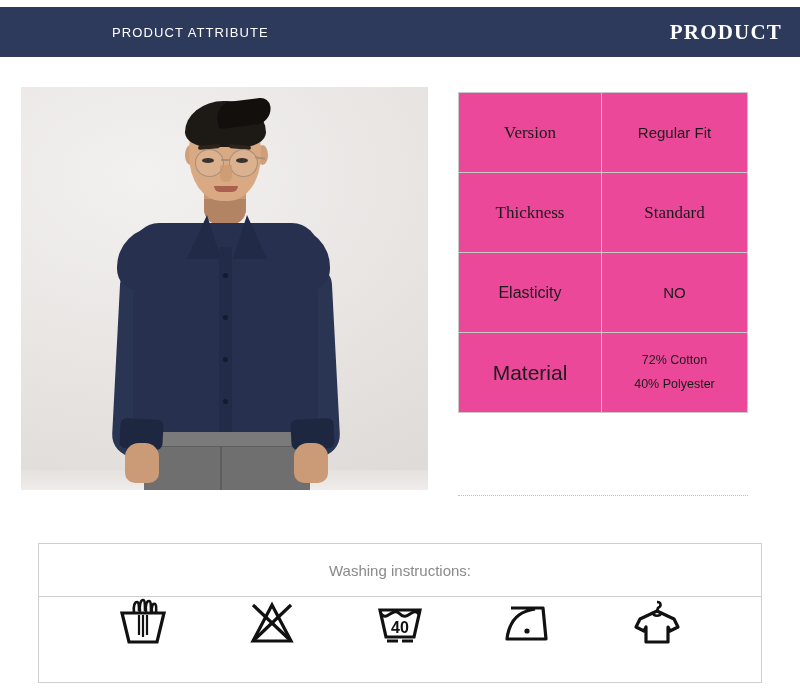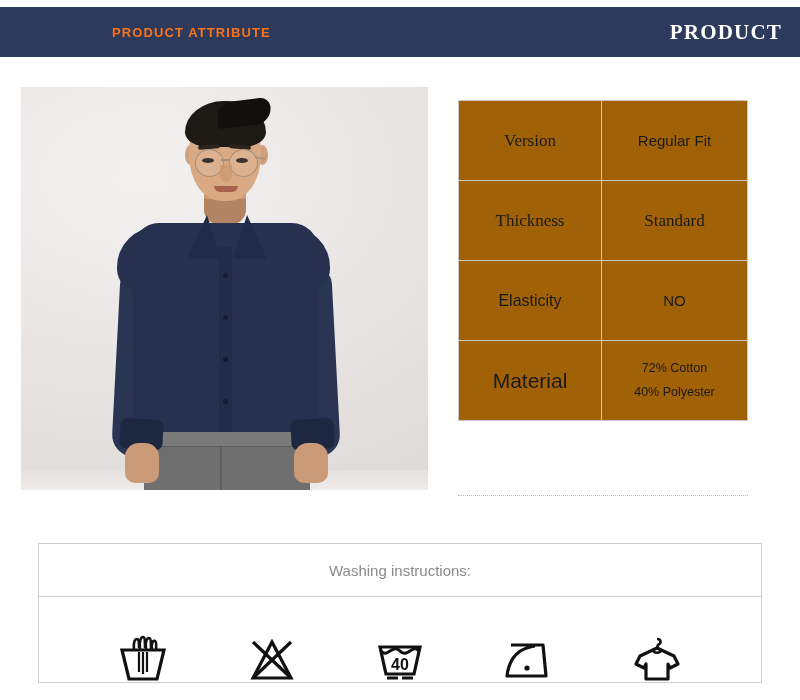--- a/index.html
+++ b/index.html
@@ -21,24 +21,24 @@
     top: 7px;
     width: 800px;
     height: 50px;
     background: #2e3a5c;
     display: flex;
     align-items: center;
   }
   .header-title {
     position: absolute;
     left: 112px;
-    color: #f97316;
+    color: #ffffff;
     font-size: 13px;
     letter-spacing: 1.1px;
-    font-weight: 700;
+    font-weight: 400;
     font-family: "Liberation Sans", sans-serif;
   }
   .brand-logo {
     position: absolute;
     right: 18px;
     color: #ffffff;
     font-family: "Liberation Serif", serif;
     font-weight: bold;
     font-size: 21px;
     letter-spacing: 1.2px;
@@ -264,26 +264,26 @@
     position: absolute;
     left: 199px; top: 359px;
     width: 2px; height: 44px;
     background: #5d5d5e;
   }
 
   
   .attr-table {
     position: absolute;
     left: 458px;
-    top: 100px;
+    top: 92px;
     width: 290px;
     border: 1px solid #c9c9c9;
     border-collapse: collapse;
     table-layout: fixed;
-    background: #a16207;
+    background: #ec4899;
   }
   .attr-table td {
     border: 1px solid #c9c9c9;
     height: 79px;
     text-align: center;
     vertical-align: middle;
     color: #1a1a1a;
     padding: 0 4px;
   }
   .attr-key {
@@ -322,21 +322,21 @@
     border-bottom: 1px solid #cfcfcf;
     display: flex;
     align-items: center;
     justify-content: center;
     color: #8a8a8a;
     font-size: 15px;
   }
   .wash-icons {
     height: 87px;
     display: flex;
-    align-items: flex-end;
+    align-items: flex-start;
     justify-content: space-around;
     padding: 0 40px;
     box-sizing: border-box;
   }
   .wash-icons svg { display: block; }
 </style>
 </head>
 <body>
 
 <div class="header-bar">

